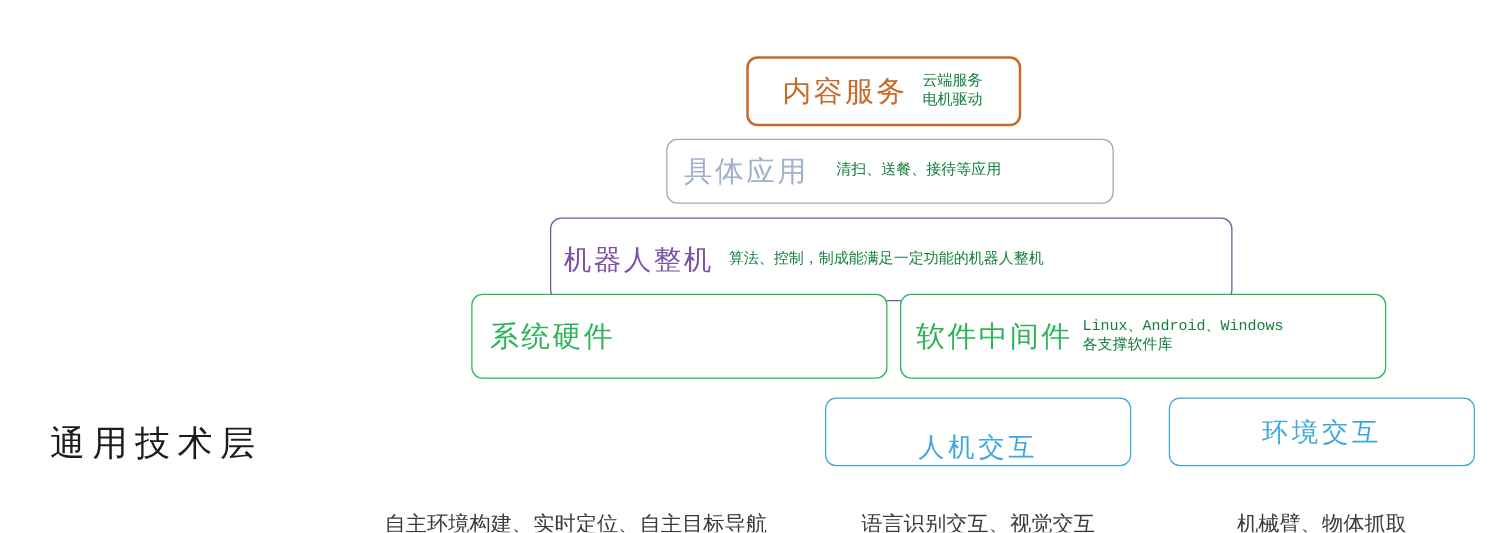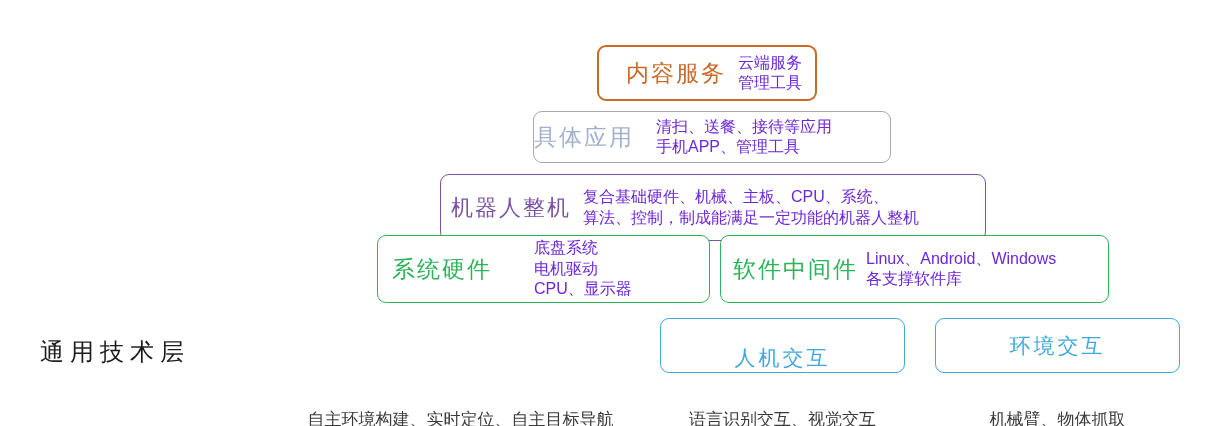--- a/index.html
+++ b/index.html
@@ -24,38 +24,39 @@
     align-items: center;
   }
   .box .title {
     font-family: "Liberation Serif", "DejaVu Serif", serif;
     font-size: 23px;
     letter-spacing: 2px;
     white-space: nowrap;
     flex: 0 0 auto;
   }
   .box .desc {
-    font-family: Liberation Sans, sans-serif;
-    font-size: 16px;
+    font-family: Liberation Mono, monospace;
+    font-size: 12px;
     line-height: 1.28;
-    color: #6d28d9;
+    color: #15803d;
     white-space: nowrap;
   }
   
   .box-content-service {
     left: 597px; top: 45px; width: 220px; height: 56px;
     border: 2px solid #c96a28;
     padding-left: 27px;
   }
   .box-content-service .title { color: #c96a28; }
   .box-content-service .desc { margin-left: 12px; }
   
   .box-specific-application {
     left: 533px; top: 111px; width: 358px; height: 52px;
     border: 1.5px solid #a9a9a9;
+    padding-left: 13px;
   }
   .box-specific-application .title { color: #a3b0cd; }
   .box-specific-application .desc { margin-left: 22px; }
   
   .box-robot-machine {
     left: 440px; top: 174px; width: 546px; height: 67px;
     border: 1.5px solid #7b52a5;
     padding-left: 10px;
   }
   .box-robot-machine .title { color: #7b52a5; font-size: 22px; }
@@ -95,64 +96,57 @@
     white-space: nowrap;
   }
   .caption-nav { left: 236px; width: 449px; }
   .caption-hmi { left: 630px; width: 305px; }
   .caption-env { left: 905px; width: 305px; }
   
   .layer-label {
     position: absolute;
     left: 40px; top: 336px;
     font-family: "Liberation Serif", "DejaVu Serif", serif;
-    font-size: 24px;
+    font-size: 28px;
     letter-spacing: 6px;
     color: #1c1c1c;
     white-space: nowrap;
   }
 </style>
 </head>
 <body>
 
 <div class="canvas">
 
   <div class="layer-label">通用技术层</div>
 
   <div class="box box-content-service">
     <span class="title">内容服务</span>
     <div class="desc">
       <div>云端服务</div>
-      <div>管理工具</div>
+      <div>电机驱动</div>
     </div>
   </div>
 
   <div class="box box-specific-application">
     <span class="title">具体应用</span>
     <div class="desc">
       <div>清扫、送餐、接待等应用</div>
-      <div>手机APP、管理工具</div>
     </div>
   </div>
 
   <div class="box box-robot-machine">
     <span class="title">机器人整机</span>
     <div class="desc">
-      <div>复合基础硬件、机械、主板、CPU、系统、</div>
       <div>算法、控制，制成能满足一定功能的机器人整机</div>
     </div>
   </div>
 
   <div class="box box-system-hardware">
     <span class="title">系统硬件</span>
-    <div class="desc">
-      <div>底盘系统</div>
-      <div>电机驱动</div>
-      <div>CPU、显示器</div>
-    </div>
   </div>
 
   <div class="box box-software-middleware">
     <span class="title">软件中间件</span>
     <div class="desc">
       <div>Linux、Android、Windows</div>
       <div>各支撑软件库</div>
     </div>
   </div>
 

